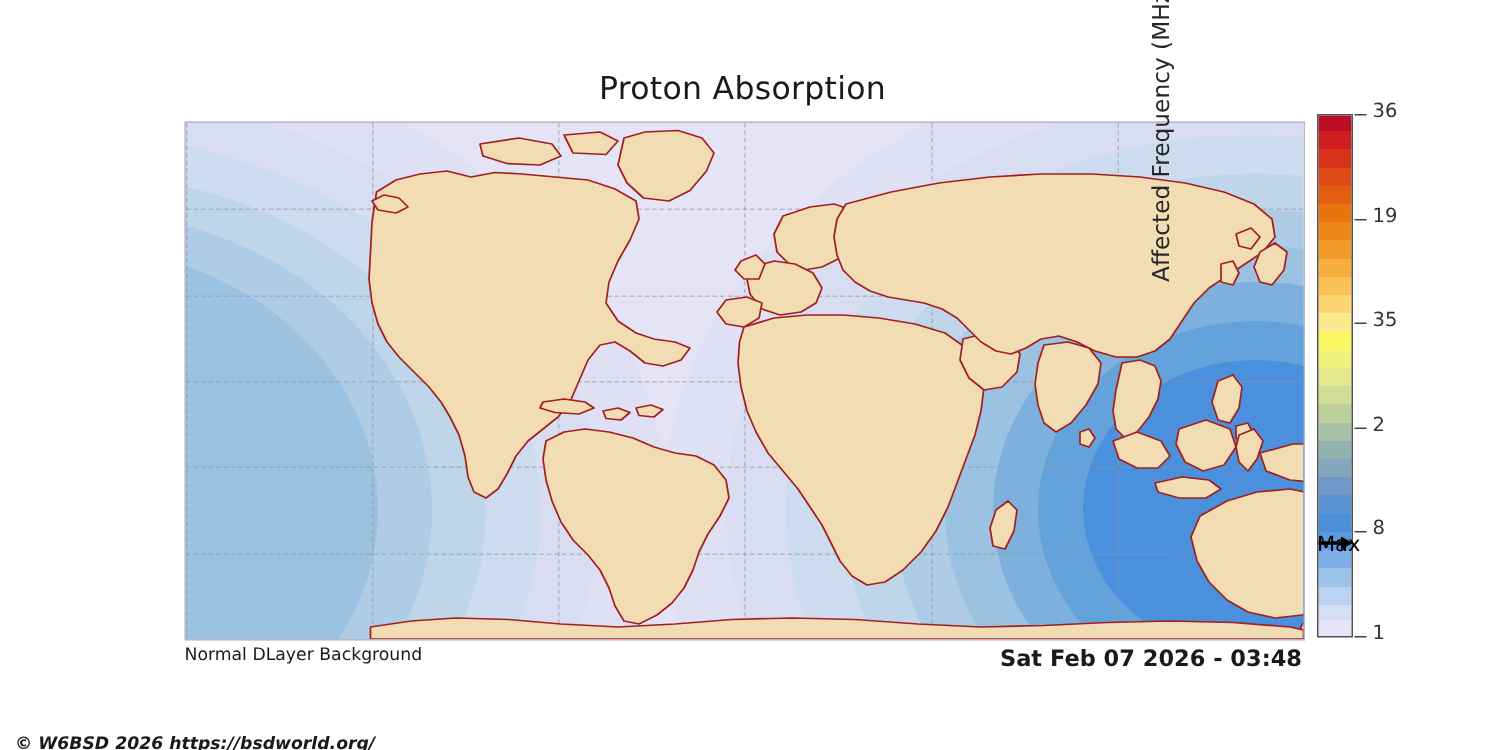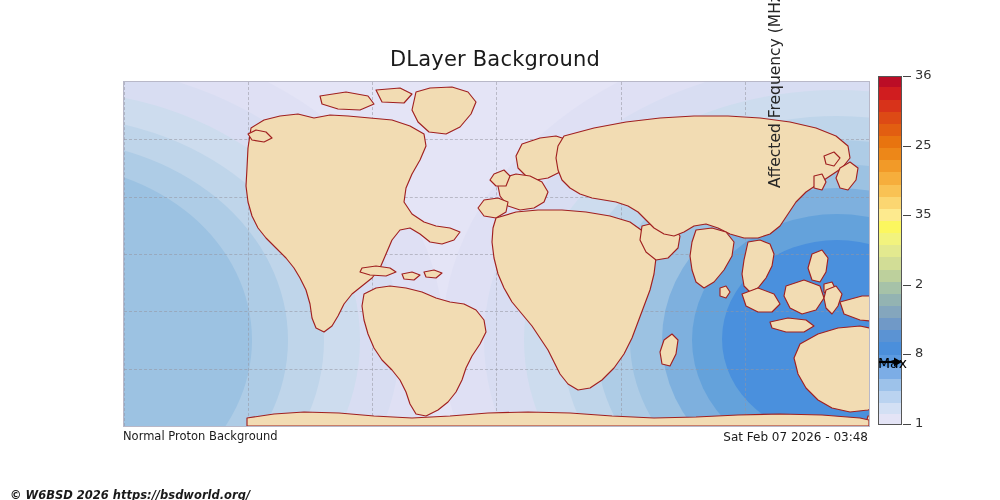--- a/index.html
+++ b/index.html
@@ -159,37 +159,38 @@
     font-size: 11.5px;
     color: #1a1a1a;
     line-height: 15px;
   }
   #timestamp {
     position: absolute;
     left: 400px;
     top: 430px;
     width: 468px;
     text-align: right;
-    font-size: 12px;
+    font-size: 15px;
     color: #1a1a1a;
+    font-weight: bold;
   }
   #footer-credit {
     position: absolute;
     left: 10px;
     top: 488px;
     font-size: 11.5px;
     font-style: italic;
     font-weight: bold;
     color: #1a1a1a;
   }
 </style>
 </head>
 <body>
 
-<div id="chart-title">DLayer Background</div>
+<div id="chart-title">Proton Absorption</div>
 
 <div id="map-panel">
 
   <div class="absorption" style="left:318px; top:-52px; width:790px; height:620px; background:#dfe0f4;"></div>
   <div class="absorption" style="left:360px; top:-20px; width:706px; height:556px; background:#d8ddf2;"></div>
   <div class="absorption" style="left:400px; top:8px; width:626px; height:500px; background:#cddcee;"></div>
   <div class="absorption" style="left:438px; top:34px; width:550px; height:448px; background:#bfd5ea;"></div>
   <div class="absorption" style="left:472px; top:58px; width:482px; height:400px; background:#aecce6;"></div>
   <div class="absorption" style="left:506px; top:82px; width:414px; height:352px; background:#9cc2e2;"></div>
   <div class="absorption" style="left:538px; top:106px; width:350px; height:304px; background:#7eb0de;"></div>
@@ -342,21 +343,21 @@
           #bad3f0 90.5%,#bad3f0 94%,
           #d3e0f4 94%,  #d3e0f4 97%,
           #e4e4f6 97%,  #e4e4f6 100%);"></div>
 
   <div class="cb-tick" style="top:1px;">
     <div class="tick-mark"></div>
     <div class="tick-label">36</div>
   </div>
   <div class="cb-tick" style="top:70.6px;">
     <div class="tick-mark"></div>
-    <div class="tick-label">25</div>
+    <div class="tick-label">19</div>
   </div>
   <div class="cb-tick" style="top:140.2px;">
     <div class="tick-mark"></div>
     <div class="tick-label">35</div>
   </div>
   <div class="cb-tick" style="top:209.8px;">
     <div class="tick-mark"></div>
     <div class="tick-label">2</div>
   </div>
   <div class="cb-tick" style="top:279.4px;">
@@ -373,18 +374,18 @@
     <svg class="max-arrow" viewBox="0 0 24 10">
       <line x1="1" y1="5" x2="17" y2="5" stroke="#000" stroke-width="2.2"></line>
       <polygon points="16,0.6 24,5 16,9.4" fill="#000"></polygon>
     </svg>
   </div>
 </div>
 
 <div id="colorbar-axis-label">Affected Frequency (MHz)</div>
 
 <div id="status-block">
-  <div>Normal Proton Background</div>
+  <div>Normal DLayer Background</div>
 </div>
 
 <div id="timestamp">Sat Feb 07 2026 - 03:48</div>
 
 <div id="footer-credit">© W6BSD 2026 https://bsdworld.org/</div>
 
 </body></html>

